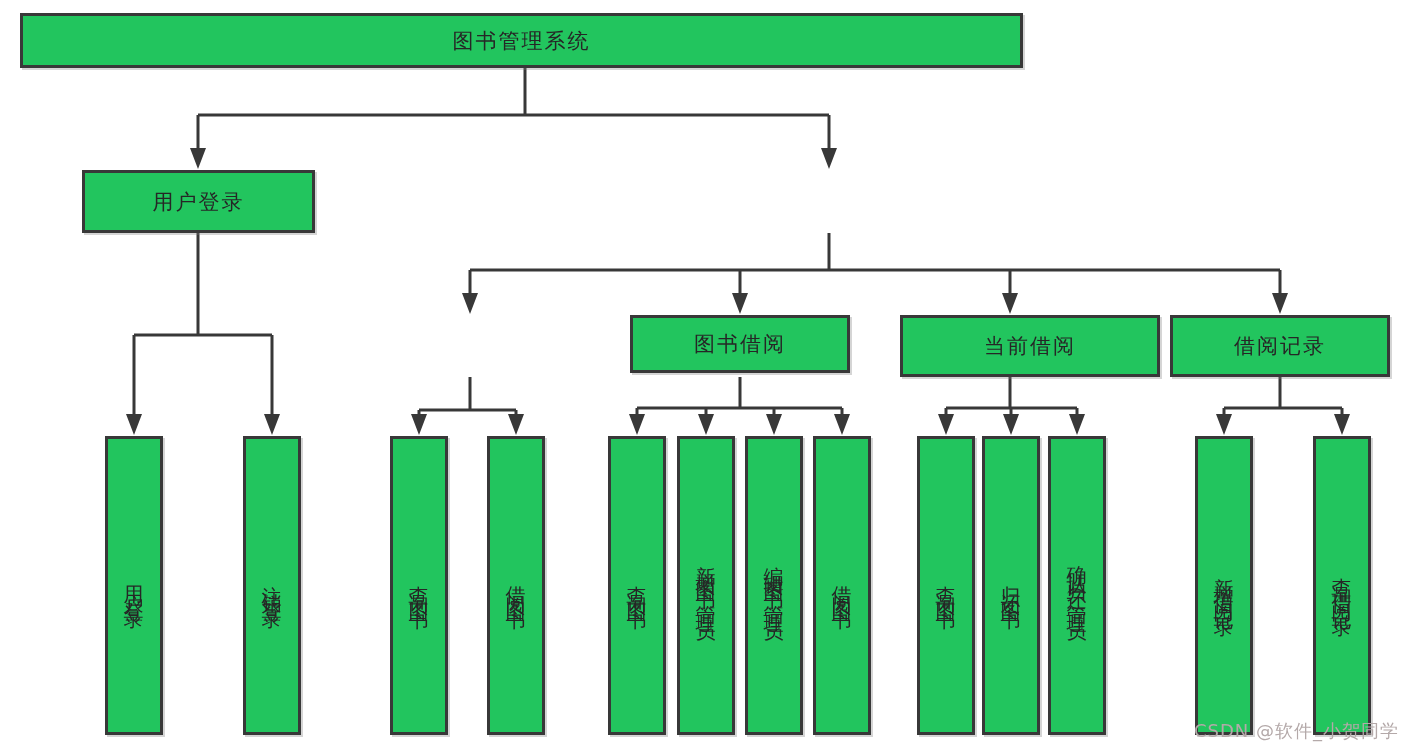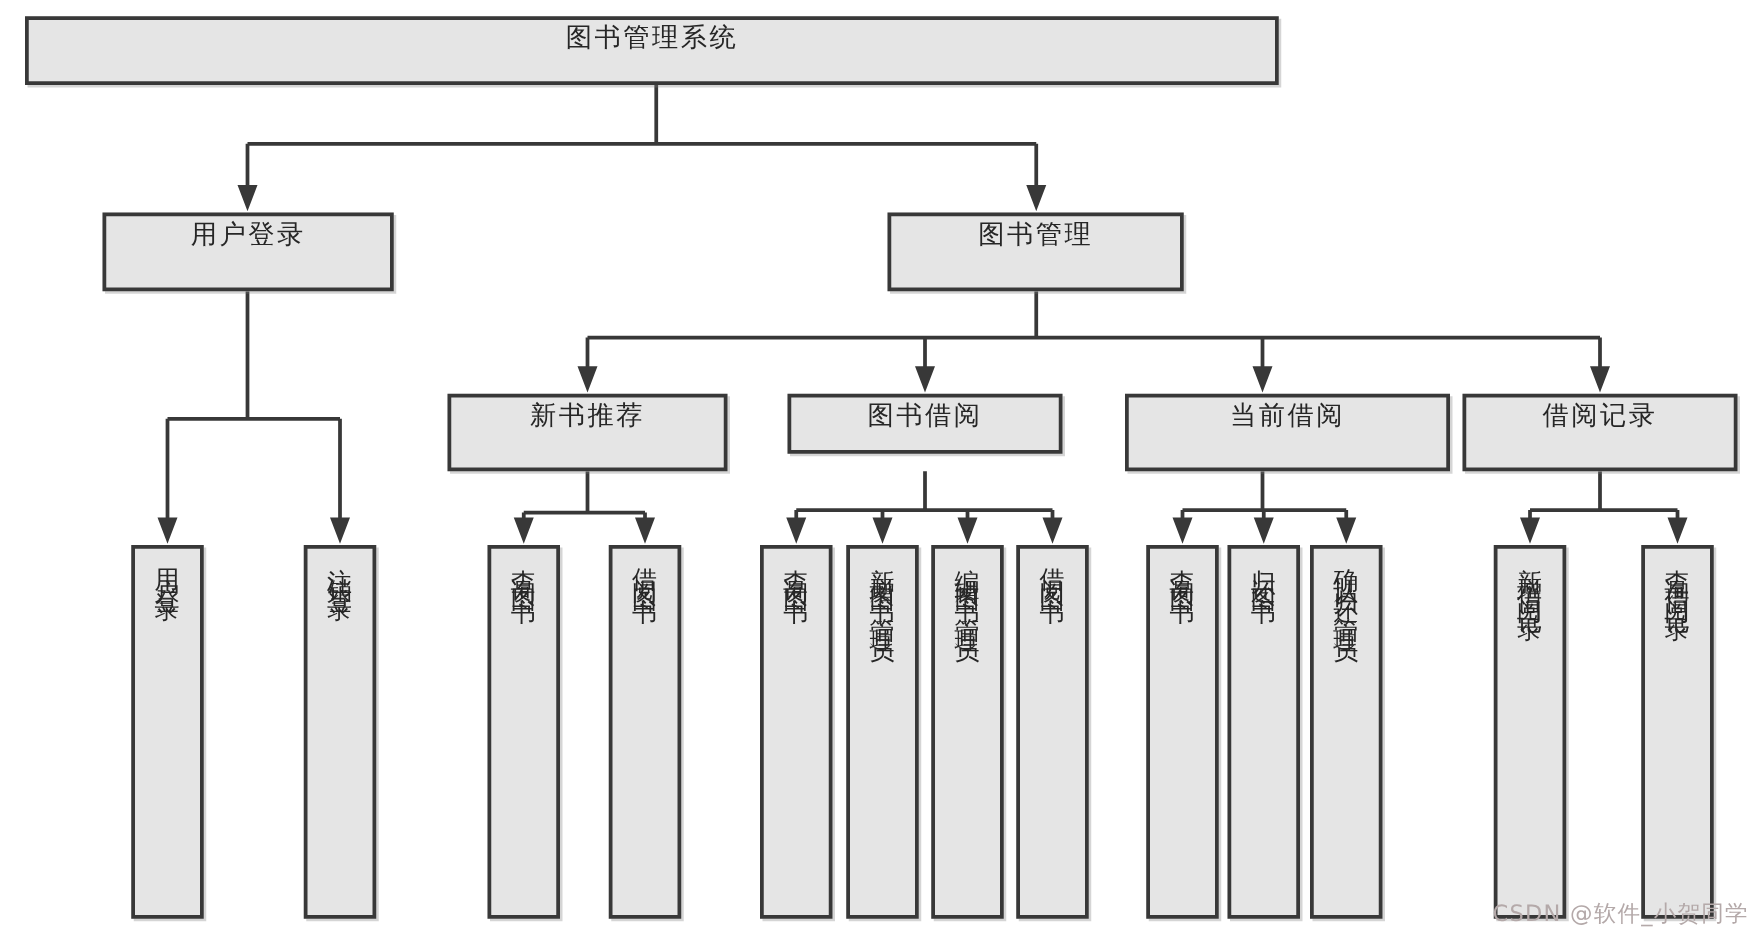--- a/index.html
+++ b/index.html
@@ -2,35 +2,35 @@
 <html><head>
 <meta charset="utf-8">
 <style>
   html,body{margin:0;padding:0;background:#ffffff;}
   .canvas{
     position:relative;width:1405px;height:747px;background:#ffffff;
     font-family:"DejaVu Sans","Liberation Sans",sans-serif;overflow:hidden;
   }
   svg.connectors{position:absolute;left:0;top:0;z-index:1;}
   .node{
-    position:absolute;box-sizing:border-box;background:#e5e5e5;
-    border:3px solid #383838;display:flex;align-items:flex-start;justify-content:center;
+    position:absolute;box-sizing:border-box;background:#22c55e;
+    border:3px solid #383838;display:flex;align-items:center;justify-content:center;
     color:#262626;z-index:2;box-shadow:2px 2px 0 rgba(125,125,125,.32);
   }
   .hlabel{font-size:21px;letter-spacing:2px;white-space:nowrap;}
   .leaf{top:436px;width:58px;height:299px;}
   .vlabel{
     writing-mode:vertical-rl;text-orientation:mixed;
     font-size:20px;letter-spacing:8px;line-height:1;
   }
   #n-root{left:20px;top:13px;width:1003px;height:55px;}
   #n-user-login{left:82px;top:170px;width:233px;height:63px;}
   #n-book-mgmt{left:710px;top:170px;width:237px;height:63px;}
   #n-new-rec{left:358px;top:315px;width:224px;height:62px;}
-  #n-borrow{left:630px;top:315px;width:220px;height:48px;}
+  #n-borrow{left:630px;top:315px;width:220px;height:58px;}
   #n-current{left:900px;top:315px;width:260px;height:62px;}
   #n-record{left:1170px;top:315px;width:220px;height:62px;}
   #l1{left:105px;} #l2{left:243px;} #l3{left:390px;} #l4{left:487px;}
   #l5{left:608px;} #l6{left:677px;} #l7{left:745px;} #l8{left:813px;}
   #l9{left:917px;} #l10{left:982px;} #l11{left:1048px;}
   #l12{left:1195px;} #l13{left:1313px;}
   .watermark{
     position:absolute;right:6px;bottom:4px;z-index:3;
     font-size:18px;letter-spacing:1px;color:#b4a9a9;white-space:nowrap;
   }
@@ -60,27 +60,21 @@
              M1334 414 L1350 414 L1342 435 Z" fill="#383838" stroke="none"></path>
   </svg>
 
   <div class="node" id="n-root">
     <span class="hlabel">图书管理系统</span>
   </div>
 
   <div class="node" id="n-user-login">
     <span class="hlabel">用户登录</span>
   </div>
-  <div class="node" id="n-book-mgmt">
-    <span class="hlabel">图书管理</span>
-  </div>
 
-  <div class="node" id="n-new-rec">
-    <span class="hlabel">新书推荐</span>
-  </div>
   <div class="node" id="n-borrow">
     <span class="hlabel">图书借阅</span>
   </div>
   <div class="node" id="n-current">
     <span class="hlabel">当前借阅</span>
   </div>
   <div class="node" id="n-record">
     <span class="hlabel">借阅记录</span>
   </div>
 

